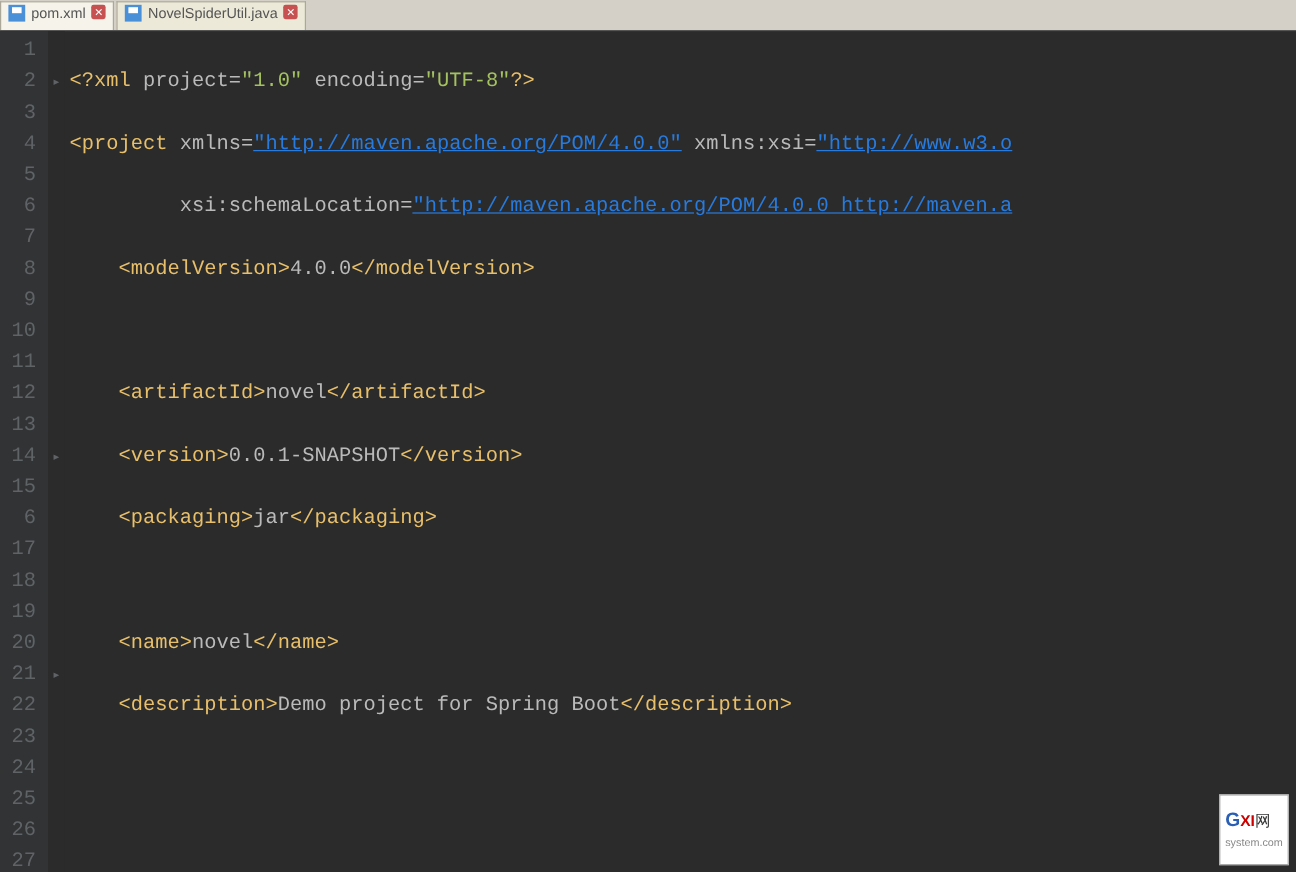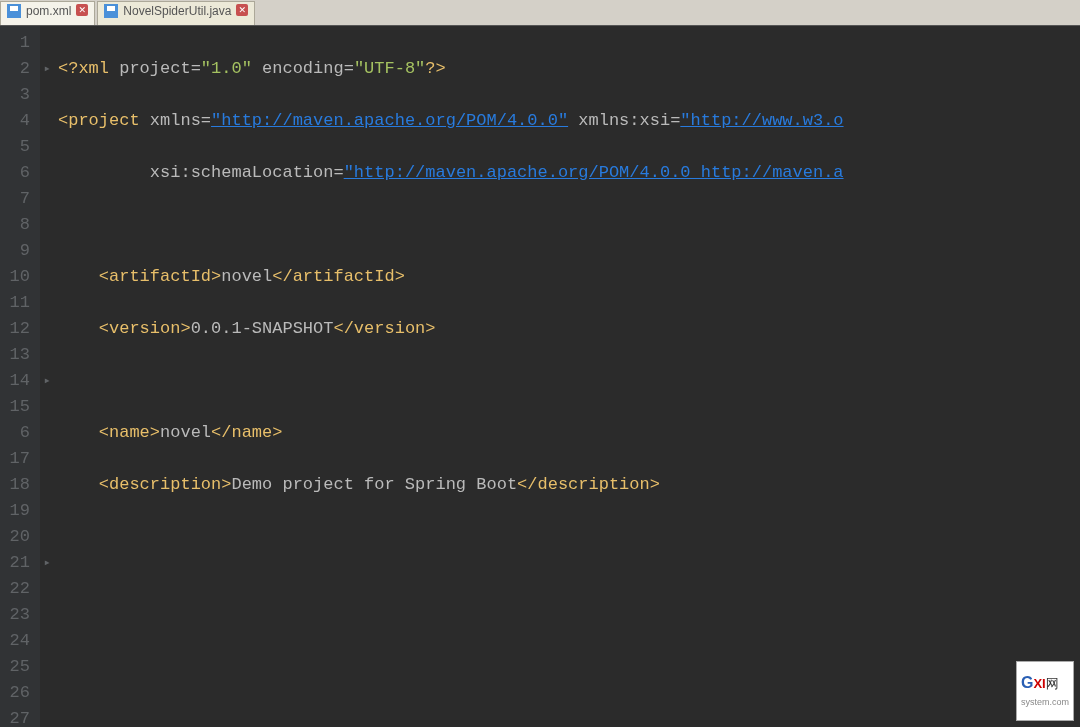--- a/index.html
+++ b/index.html
@@ -190,23 +190,25 @@
       <div class="fold-mark"></div>
       <div class="fold-mark"></div>
       <div class="fold-mark"></div>
       <div class="fold-mark"></div>
       <div class="fold-mark"></div>
     </div>
   <div class="code">
 <div class="line"><span class="pi">&lt;?</span><span class="pi">xml</span><span class="attr"> project=</span><span class="str">"1.0"</span><span class="attr"> encoding=</span><span class="str">"UTF-8"</span><span class="pi">?&gt;</span></div>
 <div class="line"><span class="tag">&lt;project </span><span class="attr">xmlns=</span><span class="url">"http://maven.apache.org/POM/4.0.0"</span><span class="attr"> xmlns:xsi=</span><span class="url">"http://www.w3.o</span></div>
 <div class="line"><span>         </span><span class="attr">xsi:schemaLocation=</span><span class="url">"http://maven.apache.org/POM/4.0.0 http://maven.a</span></div>
+<div class="line"><span>    </span><span class="tag">&lt;modelVersion&gt;</span><span class="txt">4.0.0</span><span class="tag">&lt;/modelVersion&gt;</span></div>
 <div class="line"></div>
 <div class="line"><span>    </span><span class="tag">&lt;artifactId&gt;</span><span class="txt">novel</span><span class="tag">&lt;/artifactId&gt;</span></div>
 <div class="line"><span>    </span><span class="tag">&lt;version&gt;</span><span class="txt">0.0.1-SNAPSHOT</span><span class="tag">&lt;/version&gt;</span></div>
+<div class="line"><span>    </span><span class="tag">&lt;packaging&gt;</span><span class="txt">jar</span><span class="tag">&lt;/packaging&gt;</span></div>
 <div class="line"></div>
 <div class="line"><span>    </span><span class="tag">&lt;name&gt;</span><span class="txt">novel</span><span class="tag">&lt;/name&gt;</span></div>
 <div class="line"><span>    </span><span class="tag">&lt;description&gt;</span><span class="txt">Demo project for Spring Boot</span><span class="tag">&lt;/description&gt;</span></div>
 <div class="line"></div>
 
 
 
 
 
 

